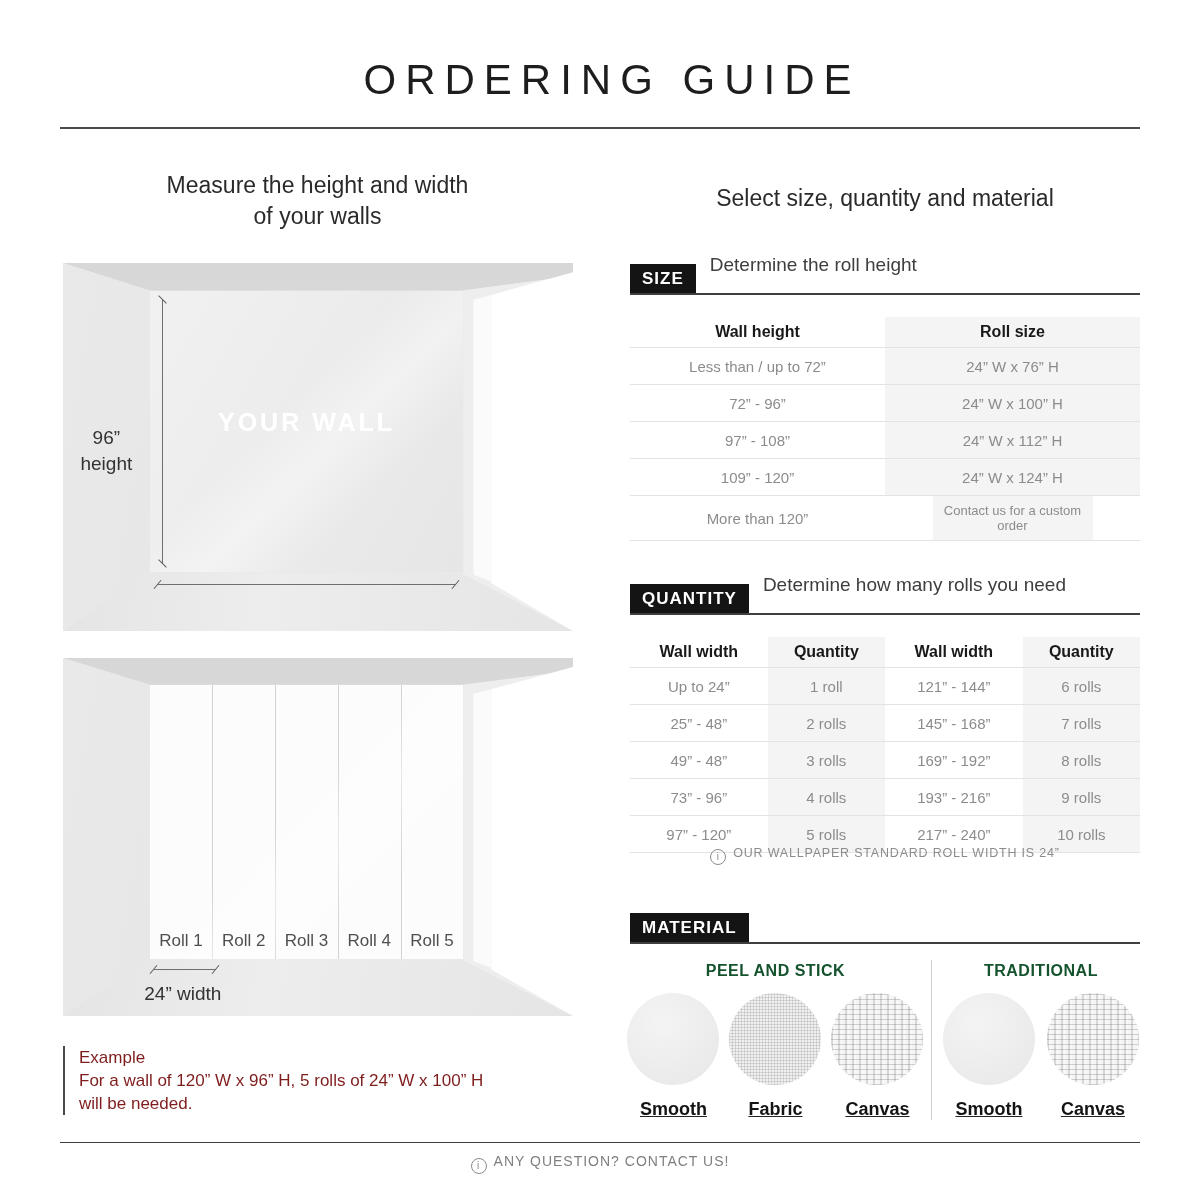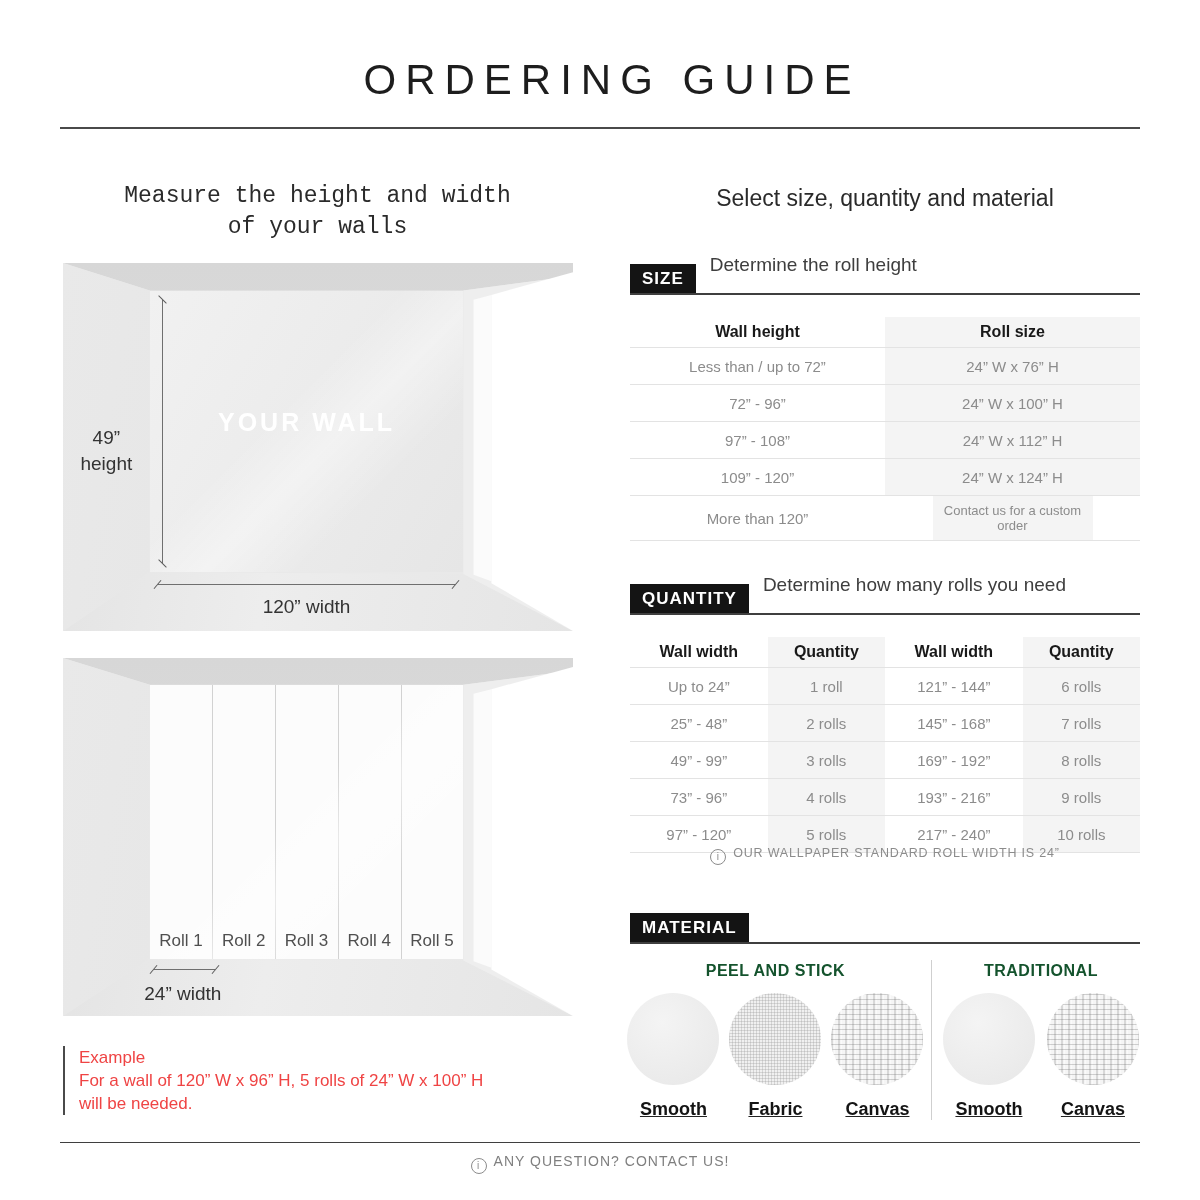--- a/index.html
+++ b/index.html
@@ -8,21 +8,21 @@
 
   
   .title{position:absolute;top:44px;left:0;width:100%;text-align:center;
          font-size:42px;font-weight:400;letter-spacing:9px;color:#1d1d1d;margin:12px;}
   .rule{position:absolute;left:60px;width:1080px;height:0;border-top:2px solid #4a4a4a;}
   .rule.top{top:127px;}
   .rule.bottom{top:1142px;border-top-width:1px;border-top-color:#3f3f3f;}
 
   
   .col-heading{position:absolute;text-align:center;font-size:23px;line-height:31px;color:#2a2a2a;}
-  .col-heading.left{left:60px;top:181px;width:515px;font-family:Liberation Mono, monospace;}
+  .col-heading.left{left:60px;top:170px;width:515px;}
   .col-heading.right{left:630px;top:183px;width:510px;}
 
   
   .room{position:absolute;left:63px;width:510px;overflow:hidden;background:#e9e9e9;}
   .room1{top:263px;height:368px;}
   .room2{top:658px;height:358px;}
   .room>div{position:absolute;}
   .ceiling{inset:0;clip-path:polygon(0% 0%,100% 0%,100% 3.5%,78.5% 7.5%,17% 7.5%,0% 0%);
            background:linear-gradient(180deg,#d7d7d7,#e0e0e0);}
   .wall-left{inset:0;clip-path:polygon(0% 0%,17% 7.5%,17% 84%,0% 100%);
@@ -58,21 +58,21 @@
            background:#5c5c5c;transform:rotate(40deg);}
   .dim-h::before{left:-1px;} .dim-h::after{right:-1px;}
   .dim-h.wide{left:calc(17% + 8px);right:calc(21.5% + 8px);}
   .dim-h.small{left:calc(17% + 4px);width:12%;top:86.8%;}
   .h-label{left:1%;top:44%;width:15%;text-align:center;font-size:19px;line-height:26px;color:#333;}
   .w-label{left:17%;top:90.5%;width:61.5%;text-align:center;font-size:19px;color:#333;}
   .w-label24{left:13.5%;top:90.8%;width:20%;text-align:center;font-size:19px;color:#333;}
 
   
   .example{position:absolute;left:63px;top:1046px;width:500px;border-left:2px solid #4a4a4a;
-           padding-left:14px;font-size:17px;line-height:23px;color:#ef4444;}
+           padding-left:14px;font-size:17px;line-height:23px;color:#7f1d1d;}
 
   
   .section{position:absolute;left:630px;width:510px;}
   .section-header{display:flex;align-items:flex-end;border-bottom:2px solid #3f3f3f;}
   .badge{background:#141414;color:#ffffff;font-weight:bold;font-size:17px;
          letter-spacing:1px;padding:5px 12px 4px;}
   .section-subtitle{font-size:19px;color:#3e3e3e;padding:0 0 17px 14px;}
 
   .size-section{top:254px;}
   .quantity-section{top:574px;}
@@ -139,24 +139,23 @@
     <div class="wall-left"></div>
     <div class="wall-right"></div>
     <div class="window-frame"></div>
     <div class="window-panes"></div>
     <div class="wall-back">
       <div class="wall-label">YOUR WALL</div>
     </div>
     <div class="dim-v"></div>
     <div class="dim-h wide"></div>
     <div class="h-label">
-      <span>49”</span><br>
+      <span>96”</span><br>
       <span>height</span>
     </div>
-    <div class="w-label">120” width</div>
   </div>
 
   <div class="room room2">
     <div class="floor"></div>
     <div class="ceiling"></div>
     <div class="wall-left"></div>
     <div class="wall-right"></div>
     <div class="window-frame"></div>
     <div class="window-panes"></div>
     <div class="wall-back wall-rolls">
@@ -231,21 +230,21 @@
         <div class="tcell q3">121” - 144”</div>
         <div class="tcell q4 alt">6 rolls</div>
       </div>
       <div class="trow">
         <div class="tcell q1">25” - 48”</div>
         <div class="tcell q2 alt">2 rolls</div>
         <div class="tcell q3">145” - 168”</div>
         <div class="tcell q4 alt">7 rolls</div>
       </div>
       <div class="trow">
-        <div class="tcell q1">49” - 99”</div>
+        <div class="tcell q1">49” - 48”</div>
         <div class="tcell q2 alt">3 rolls</div>
         <div class="tcell q3">169” - 192”</div>
         <div class="tcell q4 alt">8 rolls</div>
       </div>
       <div class="trow">
         <div class="tcell q1">73” - 96”</div>
         <div class="tcell q2 alt">4 rolls</div>
         <div class="tcell q3">193” - 216”</div>
         <div class="tcell q4 alt">9 rolls</div>
       </div>

